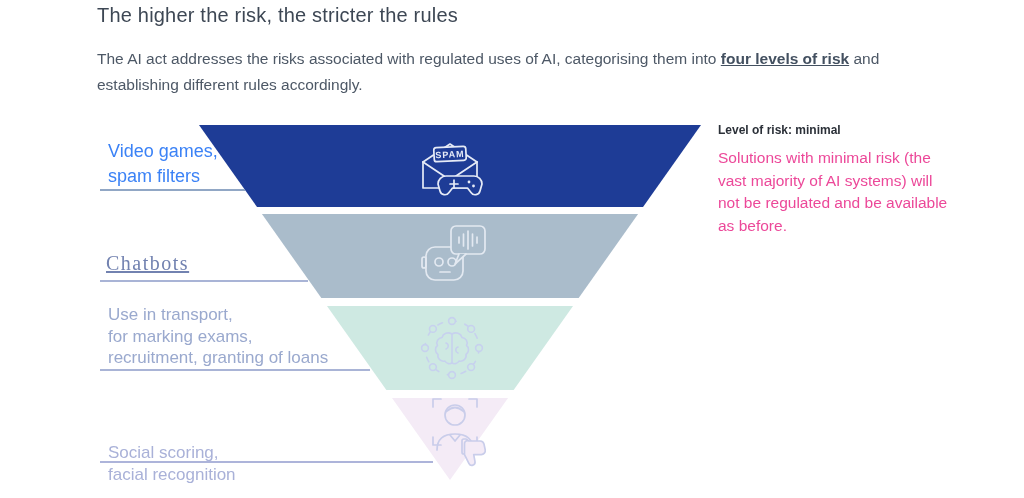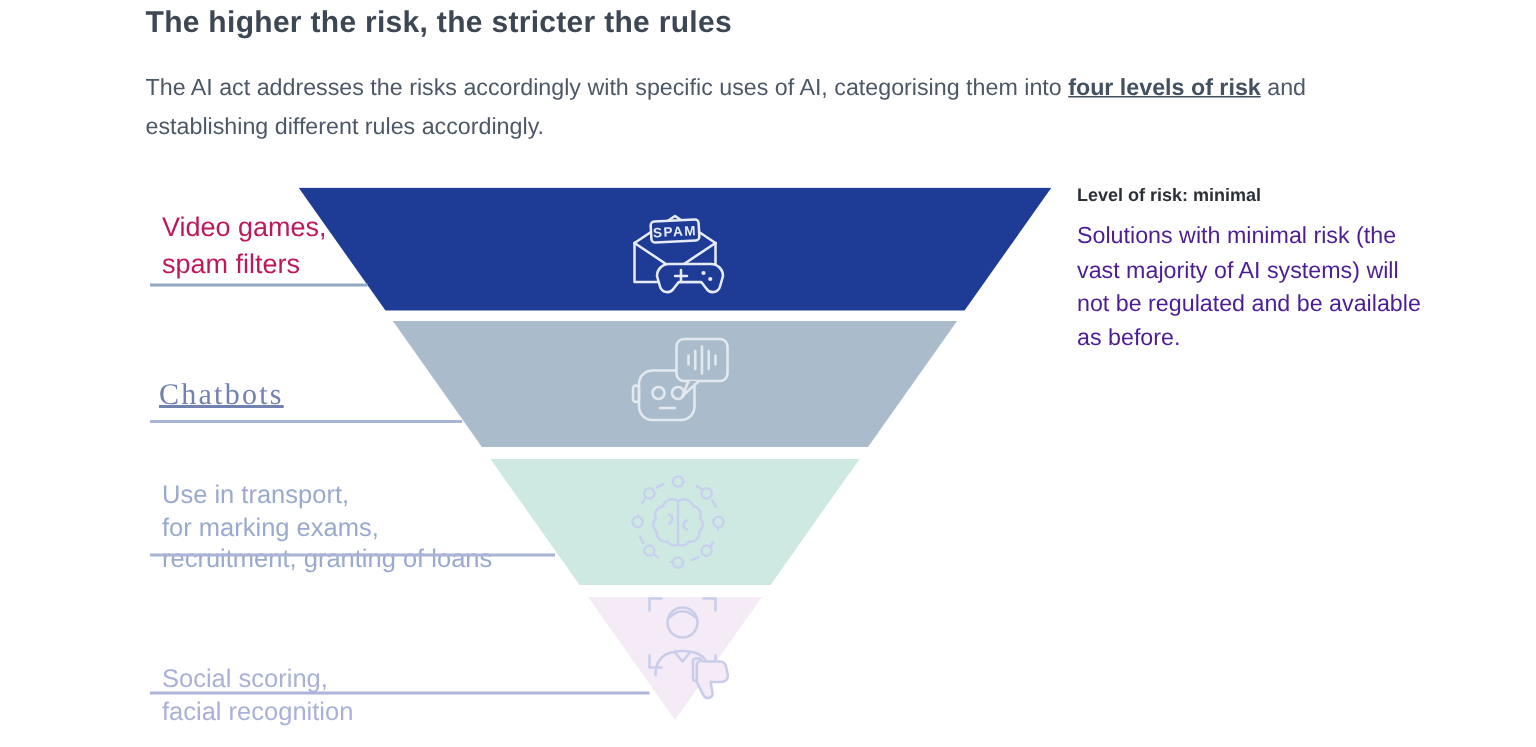--- a/index.html
+++ b/index.html
@@ -7,21 +7,21 @@
   body {
     position:relative;
     background:#ffffff;
     font-family:"Liberation Sans","DejaVu Sans",sans-serif;
     overflow:hidden;
   }
 
   
   .page-title {
     position:absolute; left:97px; top:4px;
-    font-size:20px; font-weight:bold; color:#3d4754;
+    font-size:20px; font-weight:normal; color:#3d4754;
     letter-spacing:.2px;
   }
   .intro {
     position:absolute; left:97px; top:46px; width:818px;
     font-size:15.5px; line-height:26px; color:#4d5866;
   }
   .intro b { color:#435060;text-decoration:underline; }
 
   
   .pyramid-clip {
@@ -36,50 +36,50 @@
 
   
   .lvl-icon { position:absolute; }
   .icon-1 { left:412px; top:135px; }
   .icon-2 { left:414px; top:220px; }
   .icon-3 { left:416px; top:312px; }
   .icon-4 { left:418px; top:394px; }
 
   
   .lvl-label { position:absolute; white-space:pre-line; }
-  .label-1 { left:108px; top:139px; font-size:18px; line-height:25px; color:#be185d; }
+  .label-1 { left:108px; top:139px; font-size:18px; line-height:25px; color:#3b82f6; }
   .label-2 { left:106px; top:252px; font-size:20px; color:#7282b0;
              font-family:"Liberation Serif","DejaVu Serif",serif; letter-spacing:1.5px;text-decoration:underline; }
-  .label-3 { left:108px; top:319px; font-size:17px; line-height:21.5px; color:#9aa9ce; }
+  .label-3 { left:108px; top:304px; font-size:17px; line-height:21.5px; color:#9aa9ce; }
   .label-4 { left:108px; top:416px; font-size:17px; line-height:22px; color:#a9b1d8;margin-top:26px; }
 
   .leader { position:absolute; height:2px; }
   .line-1 { left:100px; top:189px; width:145px; background:#91a7c5; }
   .line-2 { left:100px; top:280px; width:208px; background:#a9b4d6; }
   .line-3 { left:100px; top:369px; width:270px; background:#a9b4d6; }
   .line-4 { left:100px; top:461px; width:333px; background:#adb4da; }
 
   
   .detail-heading {
     position:absolute; left:718px; top:123px;
     font-size:12px; font-weight:bold; color:#2b3038;
   }
   .detail-body {
     position:absolute; left:718px; top:147px; width:238px;
-    font-size:15.5px; line-height:22.5px; color:#4c1d95;
+    font-size:15.5px; line-height:22.5px; color:#ec4899;
   }
 
   svg { display:block; }
   svg text { font-family:"Liberation Sans","DejaVu Sans",sans-serif; }
 </style>
 </head>
 <body>
 
 <h1 class="page-title">The higher the risk, the stricter the rules</h1>
-<p class="intro"><span>The AI act addresses the risks accordingly with specific uses of AI, categorising them into </span><b>four levels of risk</b><span> and establishing different rules accordingly.</span></p>
+<p class="intro"><span>The AI act addresses the risks associated with regulated uses of AI, categorising them into </span><b>four levels of risk</b><span> and establishing different rules accordingly.</span></p>
 
 <div class="pyramid-clip">
   <div class="band band-1"></div>
   <div class="band band-2"></div>
   <div class="band band-3"></div>
   <div class="band band-4"></div>
 </div>
 
 <svg class="lvl-icon icon-1" width="76" height="68" viewBox="0 0 76 68" fill="none" stroke="#e6ebf7" stroke-width="1.7" stroke-linecap="round" stroke-linejoin="round">
   <polyline points="11,27 38,9 65,27"></polyline>

